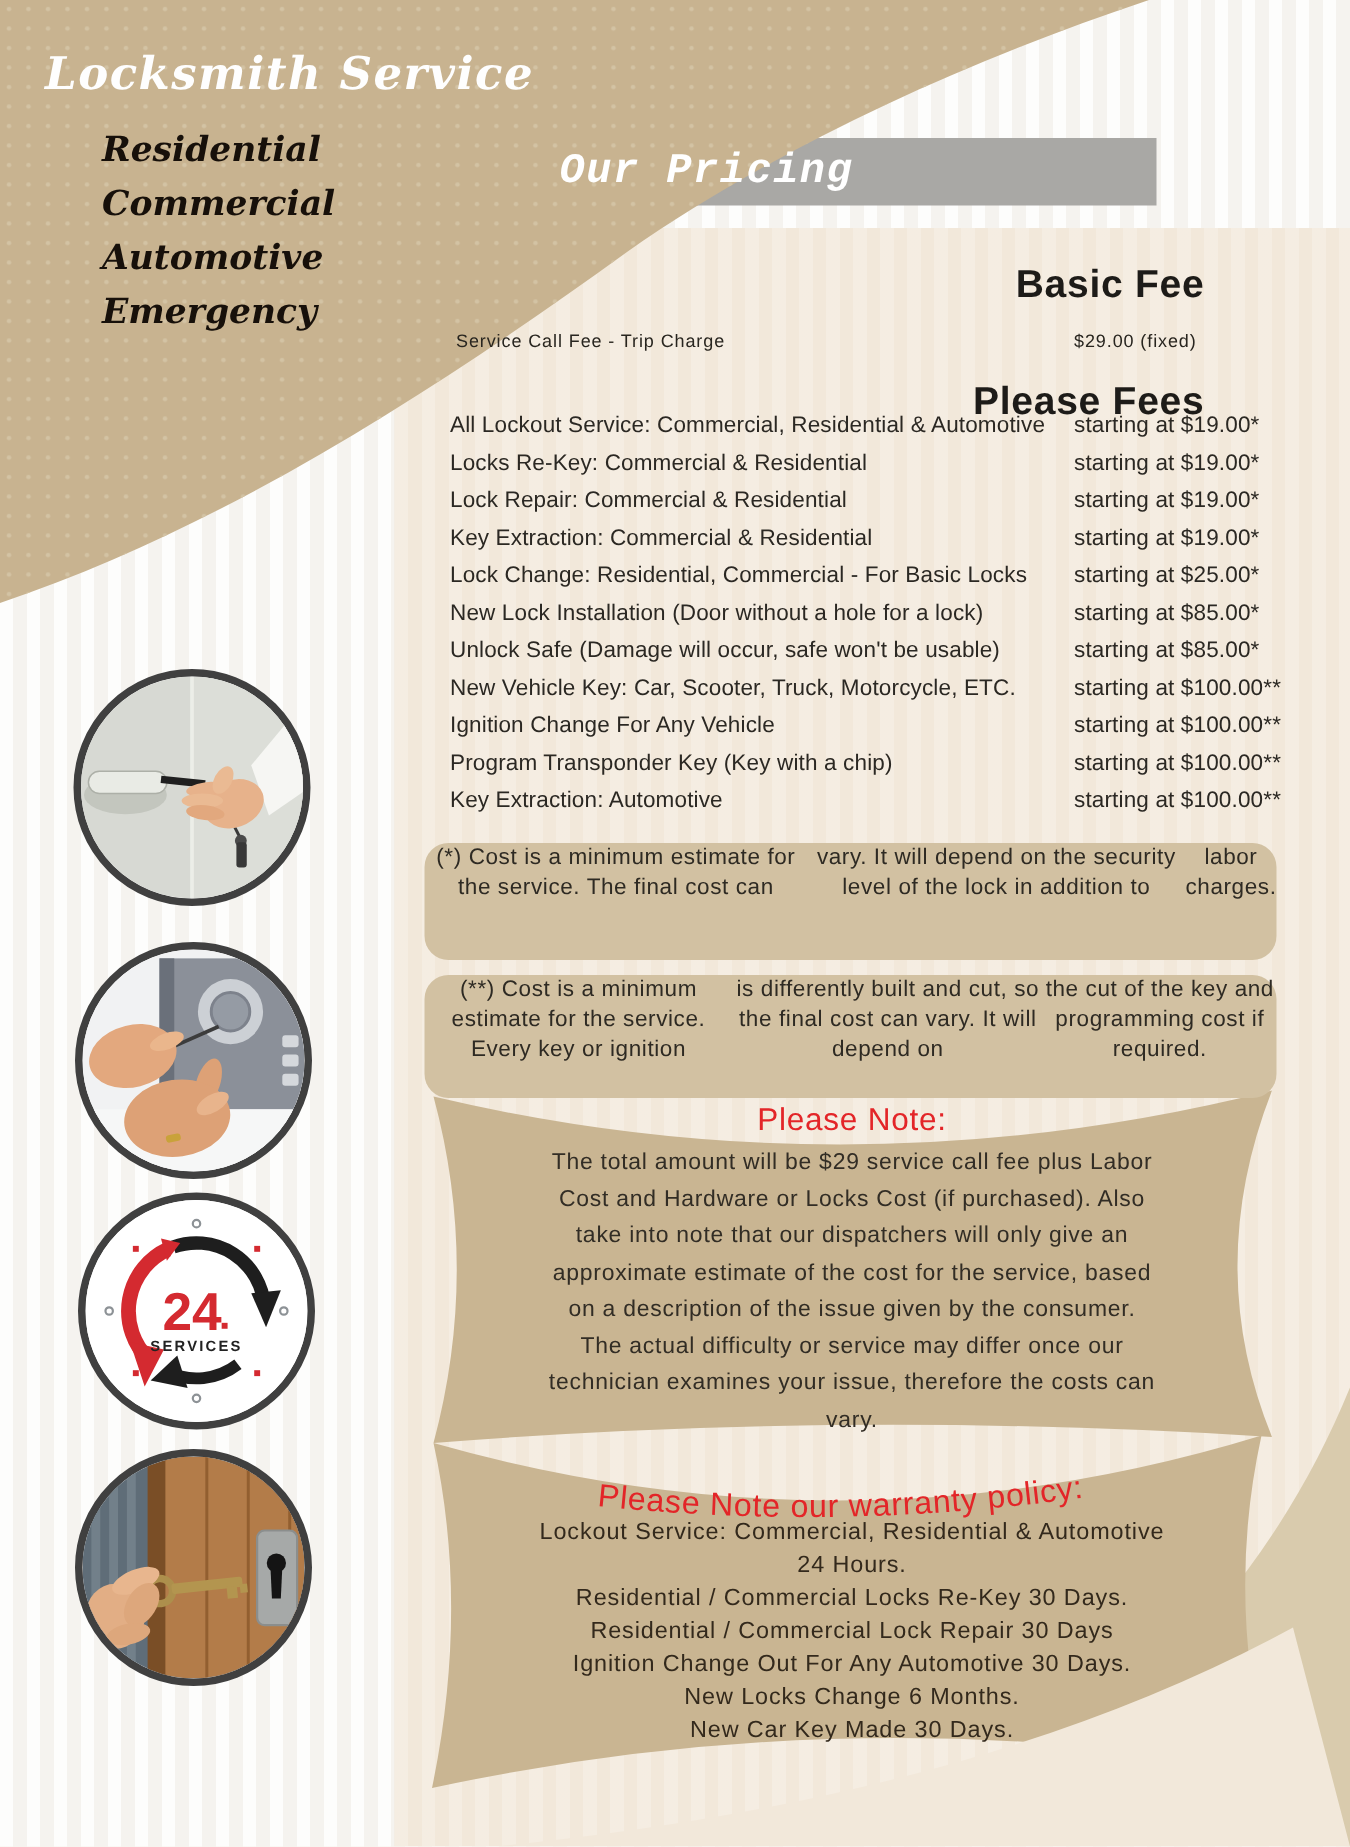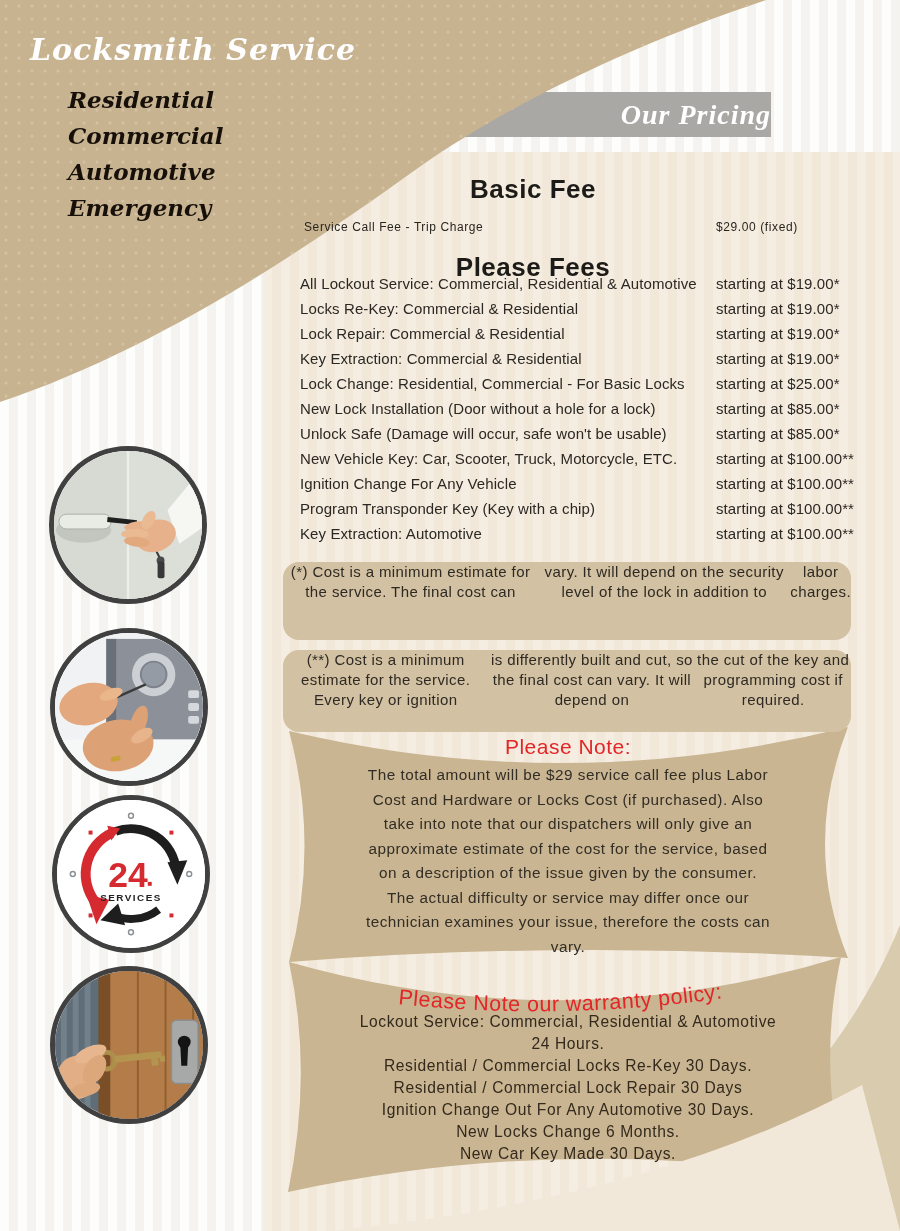--- a/index.html
+++ b/index.html
@@ -29,28 +29,28 @@
     font-size:30px;color:#fefefe;letter-spacing:1px;
   }
   .brand-services{
     position:absolute;left:68px;top:82px;z-index:4;
     font-family:"DejaVu Serif", serif;font-style:italic;font-weight:700;
     font-size:23px;color:#17100a;
   }
   .brand-services div{height:36px;line-height:36px;}
   .banner-title{
     position:absolute;left:373px;top:92px;width:398px;height:45px;z-index:4;
-    font-family:Liberation Serif, serif;font-style:italic;font-weight:700;
-    font-size:28px;color:#ffffff;text-align:right;line-height:45px;letter-spacing:1px;
+    font-family:Liberation Mono, monospace;font-style:italic;font-weight:700;
+    font-size:28px;color:#ffffff;text-align:left;line-height:45px;letter-spacing:1px;
   }
   
   .content{position:absolute;left:263px;top:152px;width:637px;height:1079px;z-index:5;}
   .content > div{position:absolute;}
   .h-fee{
-    width:540px;text-align:center;font-size:26px;font-weight:700;
+    width:540px;text-align:right;font-size:26px;font-weight:700;
     color:#1d1b18;letter-spacing:.5px;
   }
   .basic-heading{left:0;top:22px;}
   .other-heading{left:0;top:100px;}
   .service-row{left:0;top:68px;width:637px;display:flex;padding-left:41px;box-sizing:border-box;
     font-size:12px;color:#28251f;letter-spacing:.6px;}
   .service-row .lbl{width:412px;}
   .fee-rows{left:0;top:119px;width:637px;}
   .fee-row{display:flex;height:25px;line-height:25px;padding-left:37px;
     font-size:15px;color:#2b2823;letter-spacing:.1px;}

